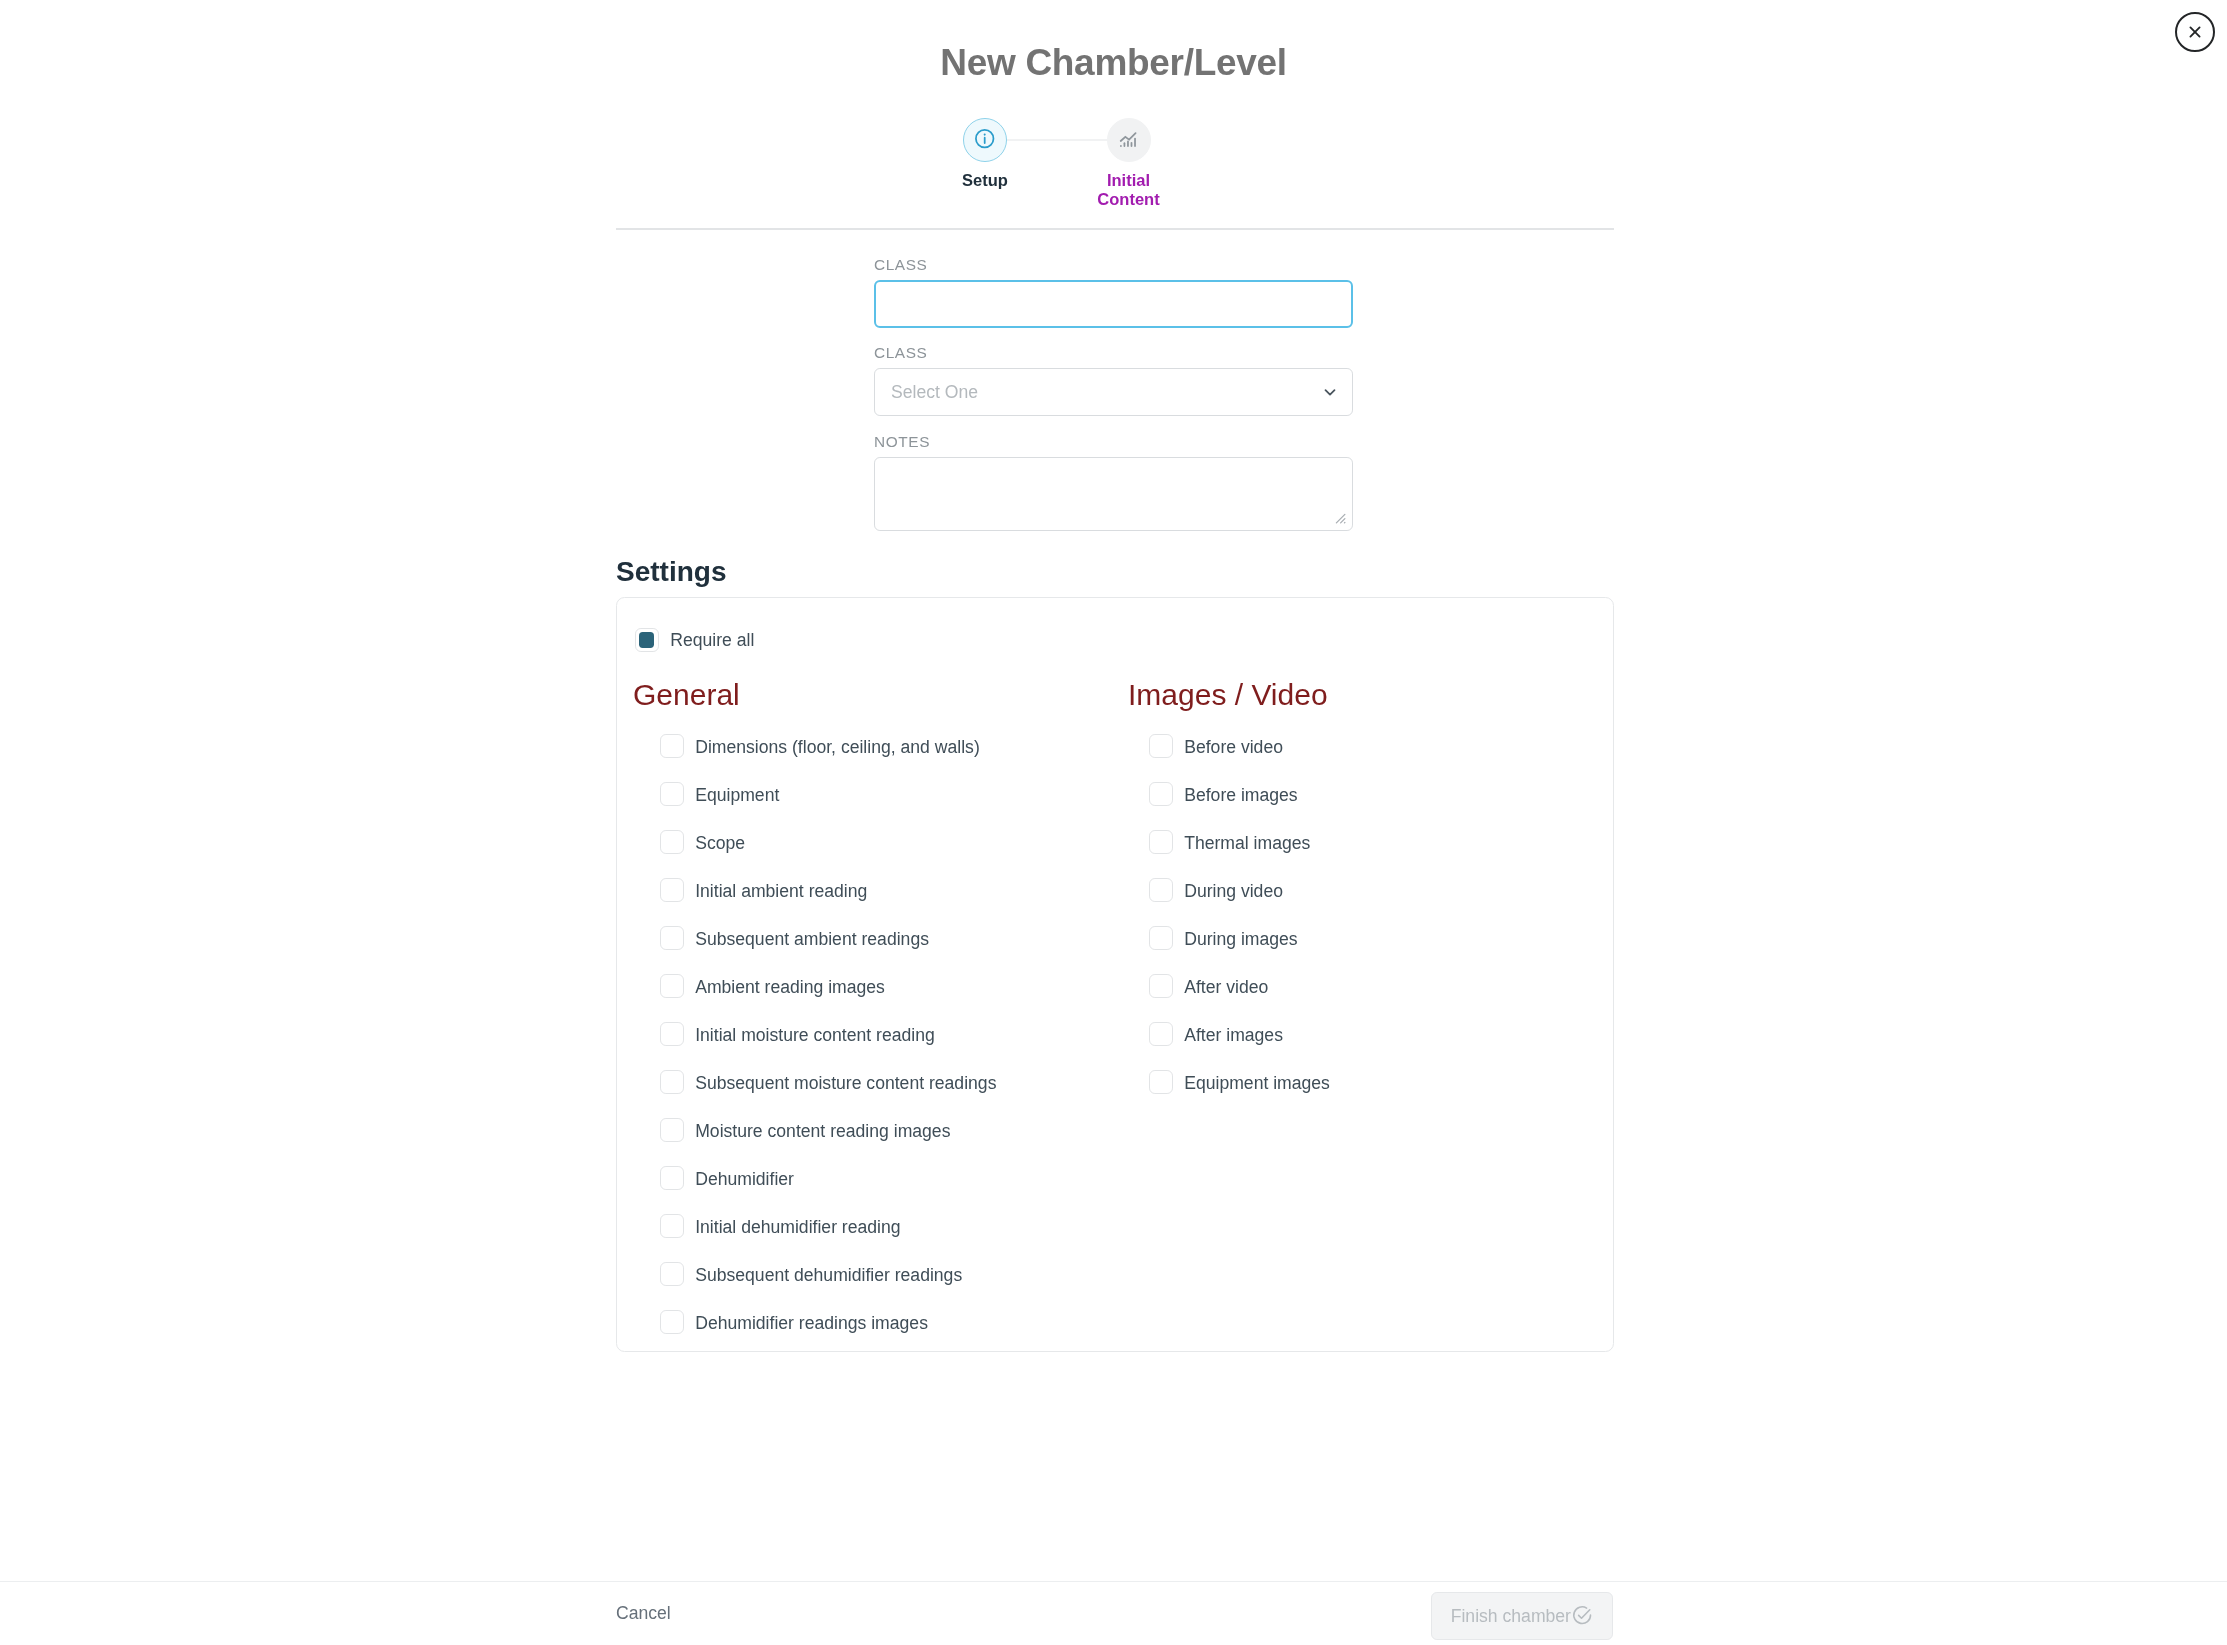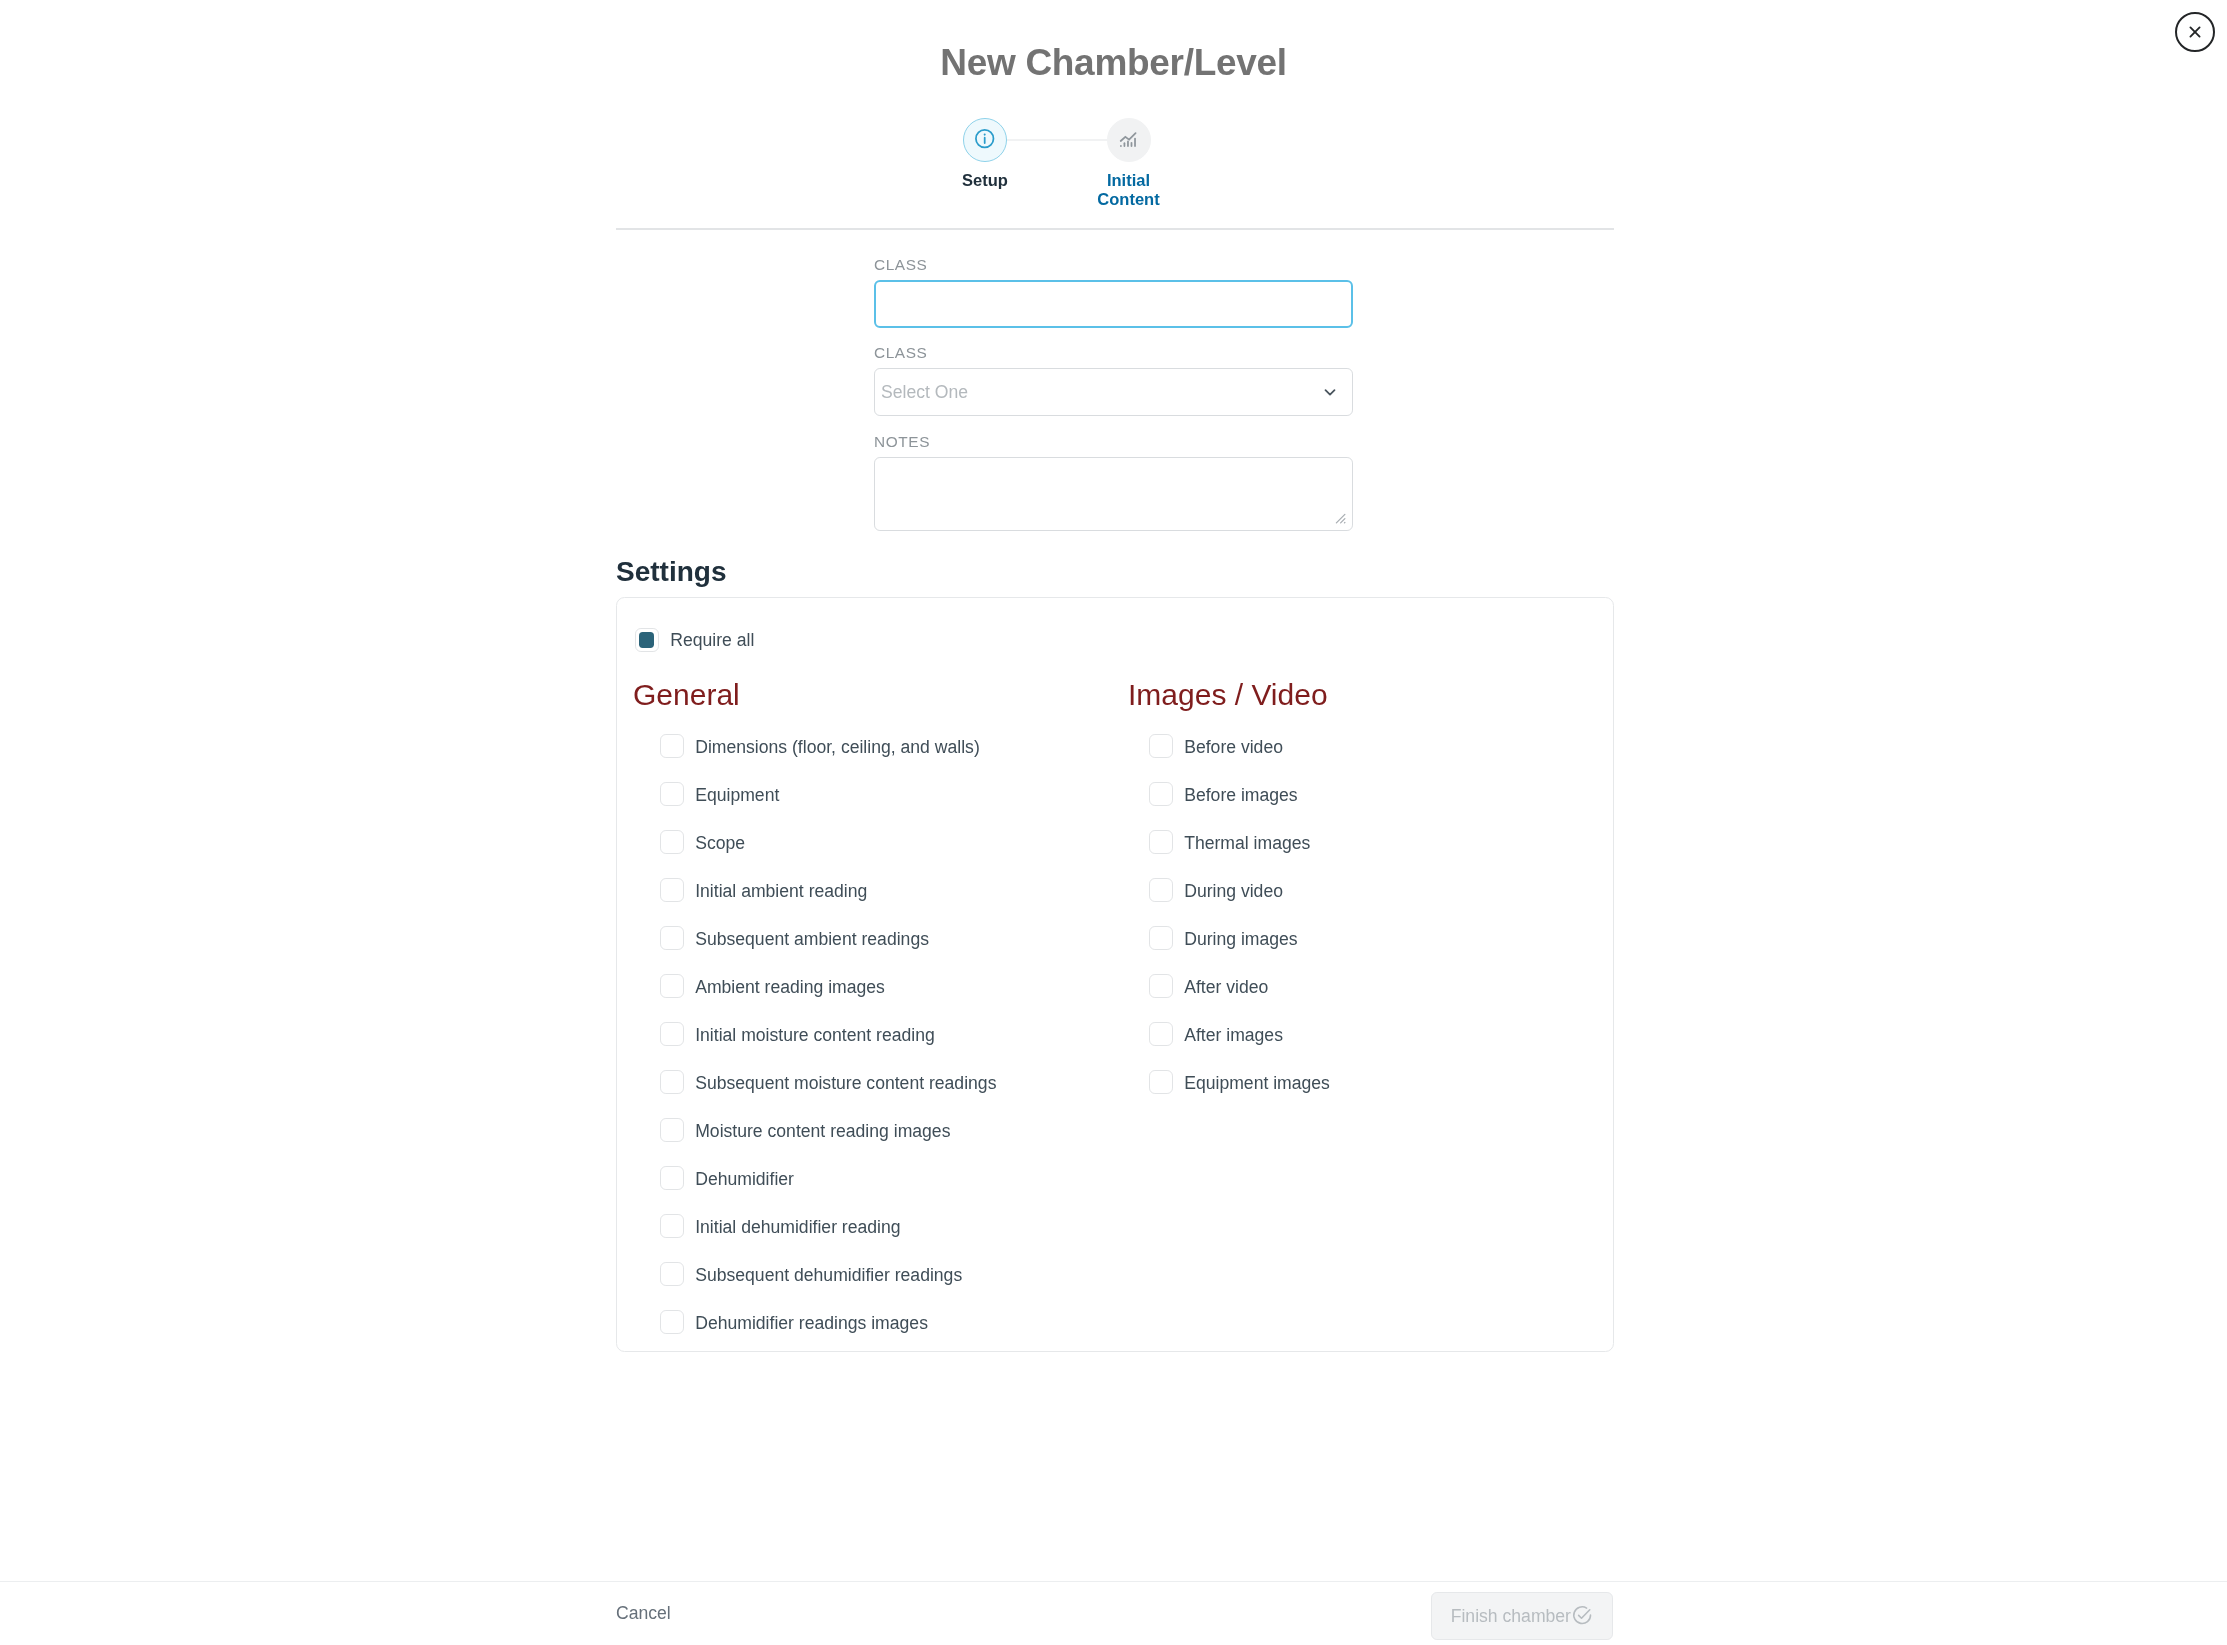--- a/index.html
+++ b/index.html
@@ -94,21 +94,21 @@
     border: 1.6px solid #f1f2f3;
   }
 
   .step-label {
     margin-top: 8.5px;
     font-size: 16.5px;
     font-weight: bold;
     color: #20303c;
   }
   .step.content .step-label {
-    color: #0369a1;
+    color: #a21caf;
   }
 
   .step-connector {
     position: absolute;
     left: 48px;
     top: 21px;
     width: 127px;
     height: 2.1px;
     background: #f1f2f3;
   }
@@ -158,21 +158,21 @@
     height: 48px;
   }
   .select-box {
     width: 479px;
     height: 48px;
     border-radius: 5.9px;
     border: 1.6px solid #d9dcdf;
     background: #ffffff;
     font-size: 17.6px;
     color: #b4b9bd;
-    padding: 0 6px;
+    padding: 0 16px;
     display: flex;
     align-items: center;
     cursor: pointer;
   }
   .select-chevron {
     position: absolute;
     right: 14px;
     top: 15px;
     pointer-events: none;
   }

